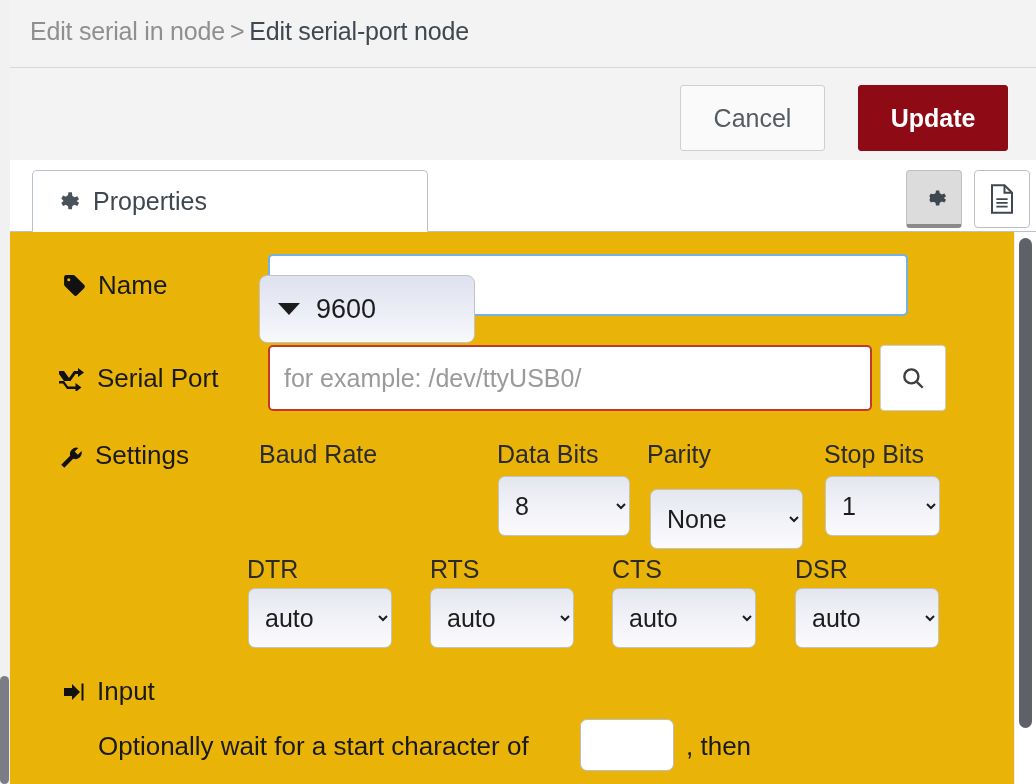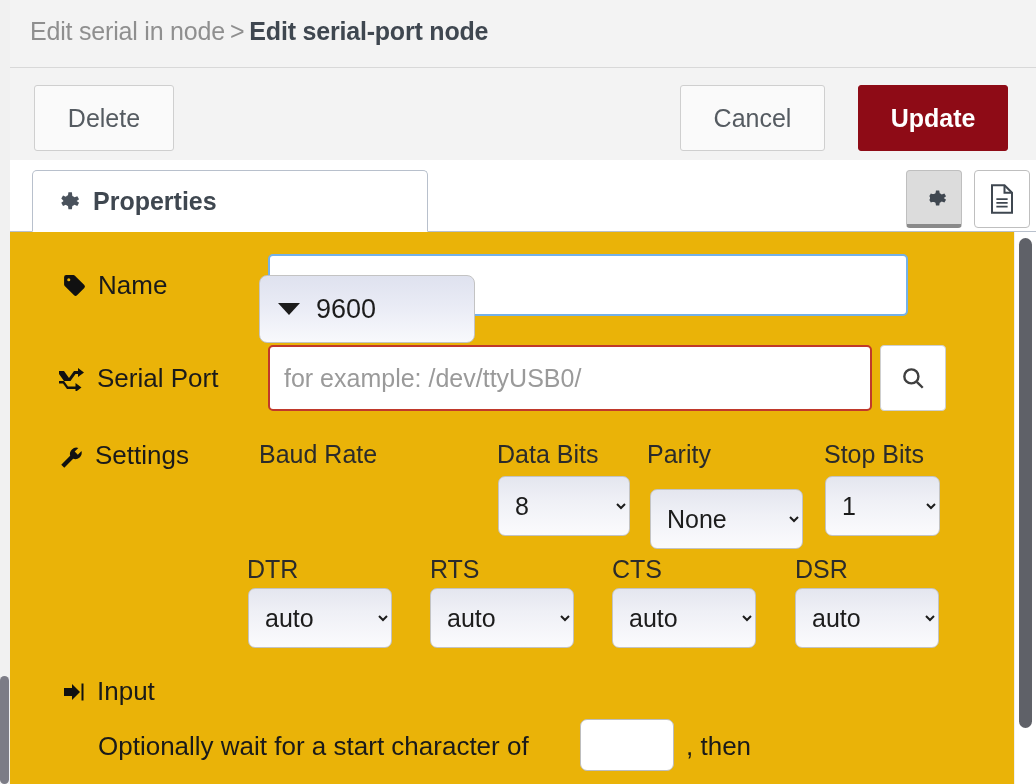--- a/index.html
+++ b/index.html
@@ -40,21 +40,21 @@
   }
   .breadcrumb {
     position: absolute; left: 20px; top: 17px;
     font-size: 25px;
     white-space: nowrap;
     color: #8f8f8f;
     letter-spacing: -0.2px;
   }
   .bc-prev { color: #8f8f8f; }
   .bc-sep { color: #8f8f8f; margin: 0 5px; }
-  .bc-current { color: #3f4750; font-weight: bold; }
+  .bc-current { color: #3f4750; font-weight: normal; }
 
   
   .button-bar {
     position: absolute; left: 0; top: 68px;
     width: 1026px; height: 92px;
     background: #f3f3f3;
   }
   .btn {
     position: absolute;
     display: flex; align-items: center; justify-content: center;
@@ -94,21 +94,21 @@
     padding-left: 22px;
     cursor: pointer;
   }
   .tab-rest {
     position: absolute; left: 418px; top: 10px;
     width: 608px; height: 62px;
     border-bottom: 1px solid #b8c0cc;
   }
   .tab-gear { margin-right: 12px; display: flex; align-items: center; }
   .tab-label {
-    font-size: 25px; font-weight: bold; color: #3f4750;
+    font-size: 25px; font-weight: normal; color: #3f4750;
   }
 
   .tab-icon-btn {
     position: absolute; top: 10px;
     width: 56px; height: 58px;
     border: 1px solid #bfbfbf;
     border-radius: 4px;
     background: #ffffff;
     display: flex; align-items: center; justify-content: center;
     cursor: pointer;
@@ -244,21 +244,20 @@
   <div class="page-scroll-track"></div>
   <div class="page-scroll-thumb"></div>
 
   <div class="dialog-header">
     <div class="breadcrumb">
       <span class="bc-prev">Edit serial in node</span><span class="bc-sep">&gt;</span><span class="bc-current">Edit serial-port node</span>
     </div>
   </div>
 
   <div class="button-bar">
-    <div class="btn btn-delete">Delete</div>
     <div class="btn btn-cancel">Cancel</div>
     <div class="btn btn-update">Update</div>
   </div>
 
   <div class="tab-strip">
     <div class="tab">
       <span class="tab-gear">
         <svg width="26" height="26" viewBox="0 0 24 24" fill="#4a525c">
           <path d="M12 8a4 4 0 100 8 4 4 0 000-8zm0 6a2 2 0 110-4 2 2 0 010 4z"></path>
           <path d="M20 12l2.2-1.7-1.6-2.8-2.6 1a7.7 7.7 0 00-2-1.2L15.6 4h-3.2l-.4 2.8a7.7 7.7 0 00-2 1.2l-2.6-1-1.6 2.8L8 12l-2.2 1.7 1.6 2.8 2.6-1c.6.5 1.3.9 2 1.2l.4 2.8h3.2l.4-2.8c.7-.3 1.4-.7 2-1.2l2.6 1 1.6-2.8L20 12z"></path>

